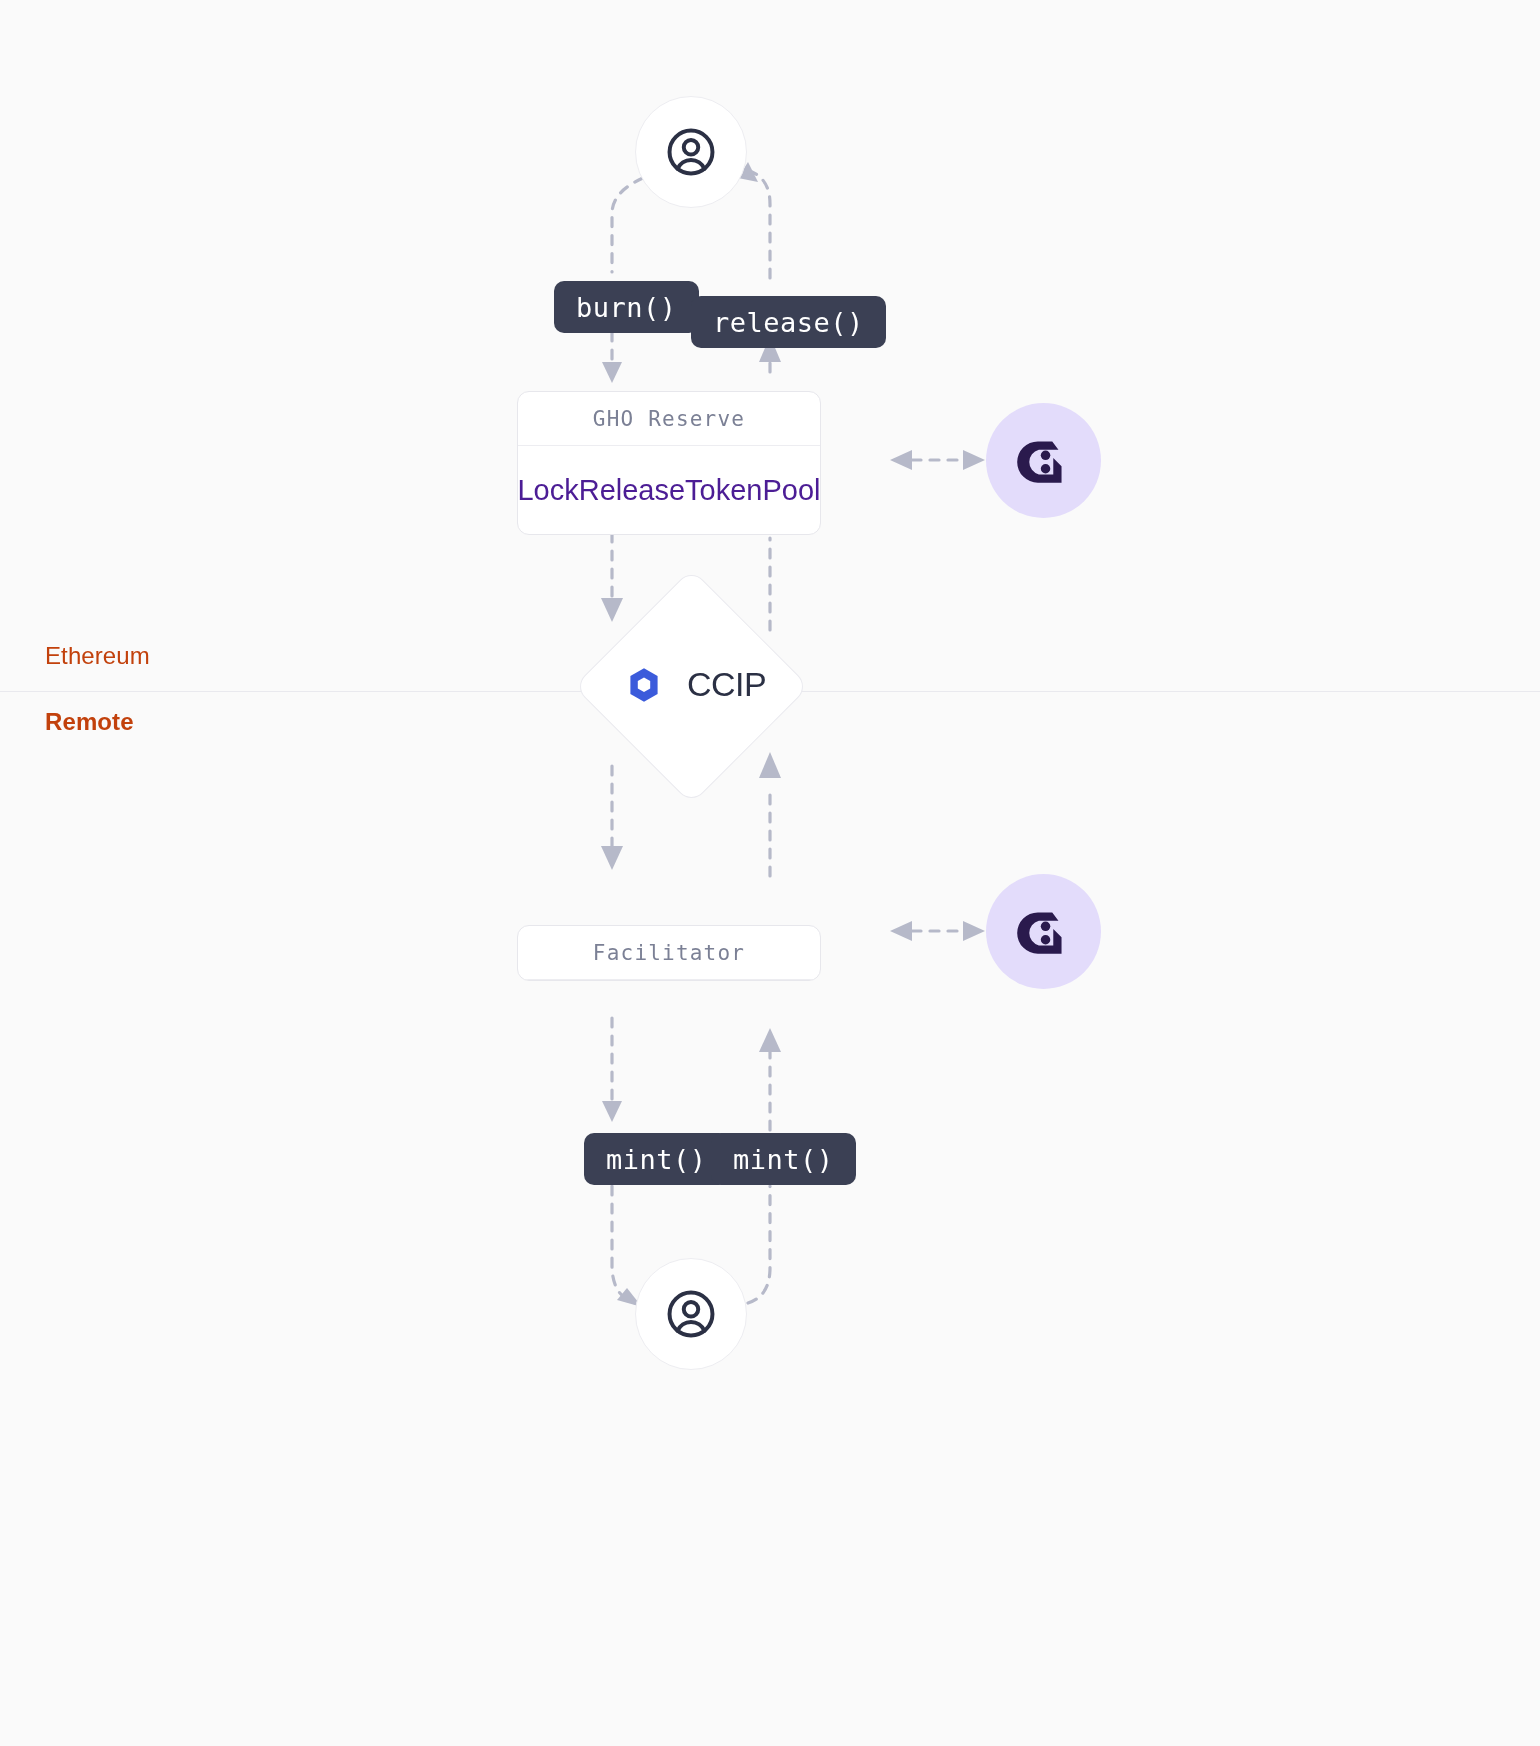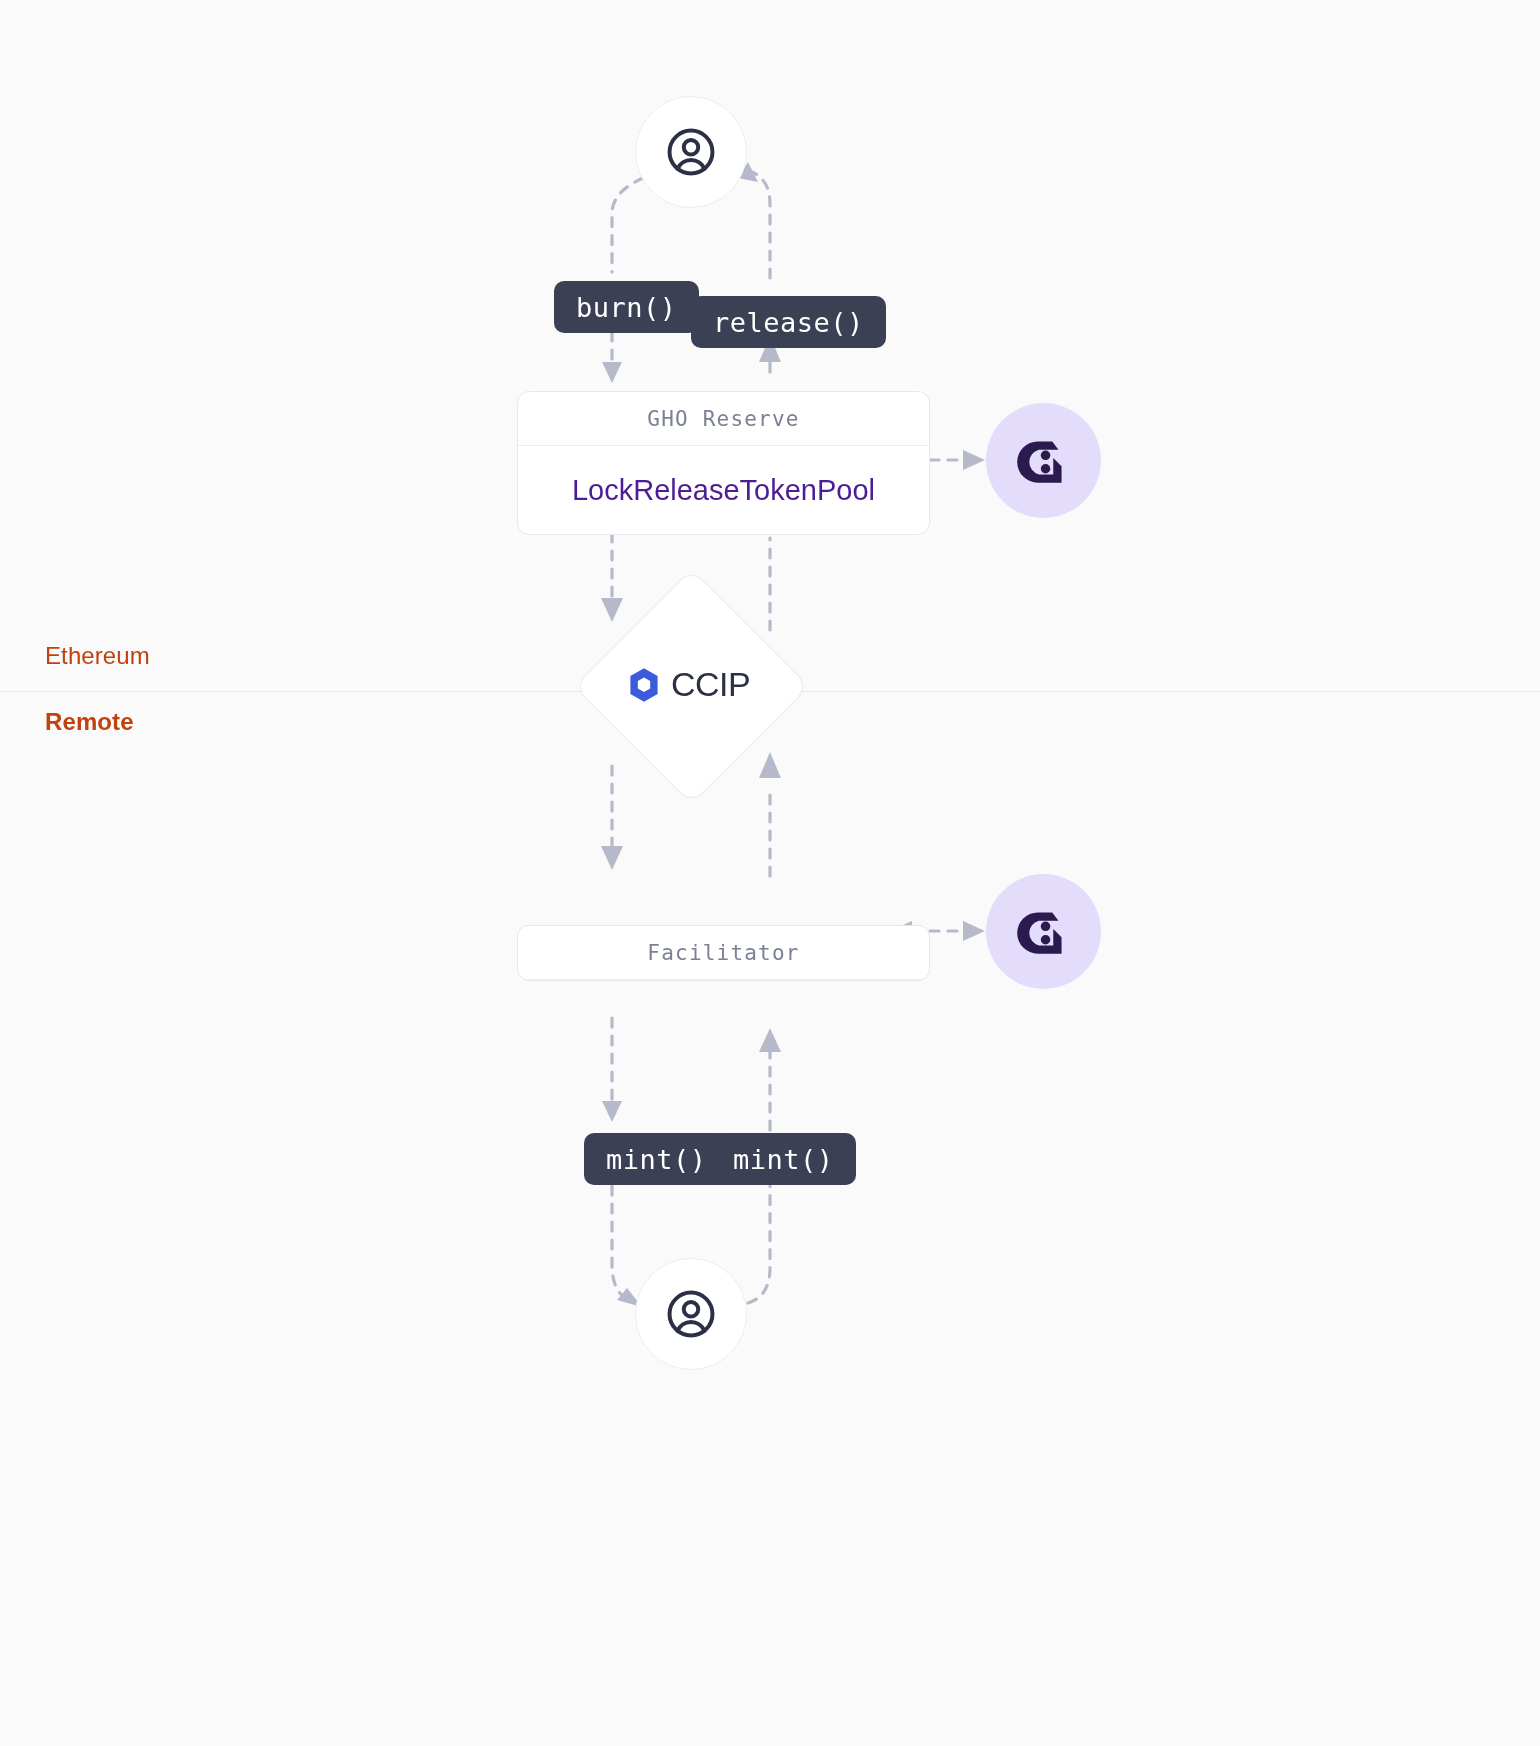--- a/index.html
+++ b/index.html
@@ -84,21 +84,21 @@
     align-items: center;
     justify-content: center;
     padding: 0 22px;
     box-sizing: border-box;
     white-space: nowrap;
   }
 
   
   .pool-card {
     position: absolute;
-    width: 413px;
+    width: 304px;
     background: #ffffff;
     border: 1px solid #e7e7ec;
     border-radius: 12px;
     box-sizing: border-box;
     overflow: hidden;
   }
   .pool-card .card-header {
     height: 53px;
     display: flex;
     align-items: center;
@@ -128,21 +128,21 @@
     background: #ffffff;
     border: 1px solid #eaeaef;
     border-radius: 16px;
     transform: rotate(45deg);
     box-sizing: border-box;
   }
   .ccip-label {
     position: absolute;
     display: flex;
     align-items: center;
-    gap: 10px;
+    gap: 26px;
     white-space: nowrap;
   }
   .ccip-label .ccip-text {
     font-size: 34px;
     color: #2b3044;
     letter-spacing: -0.5px;
   }
 
   
   .gho-badge {

